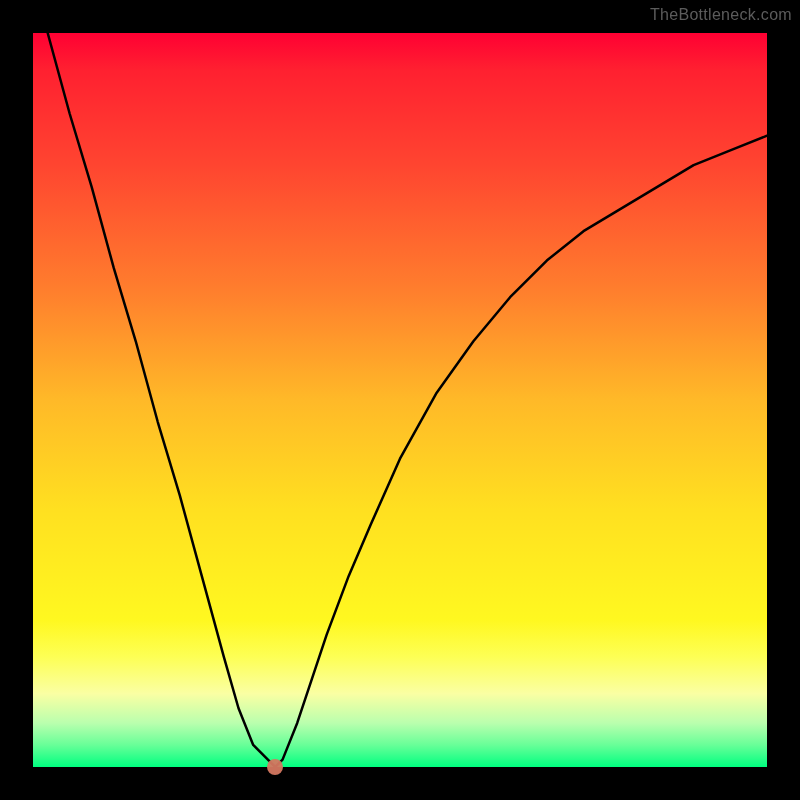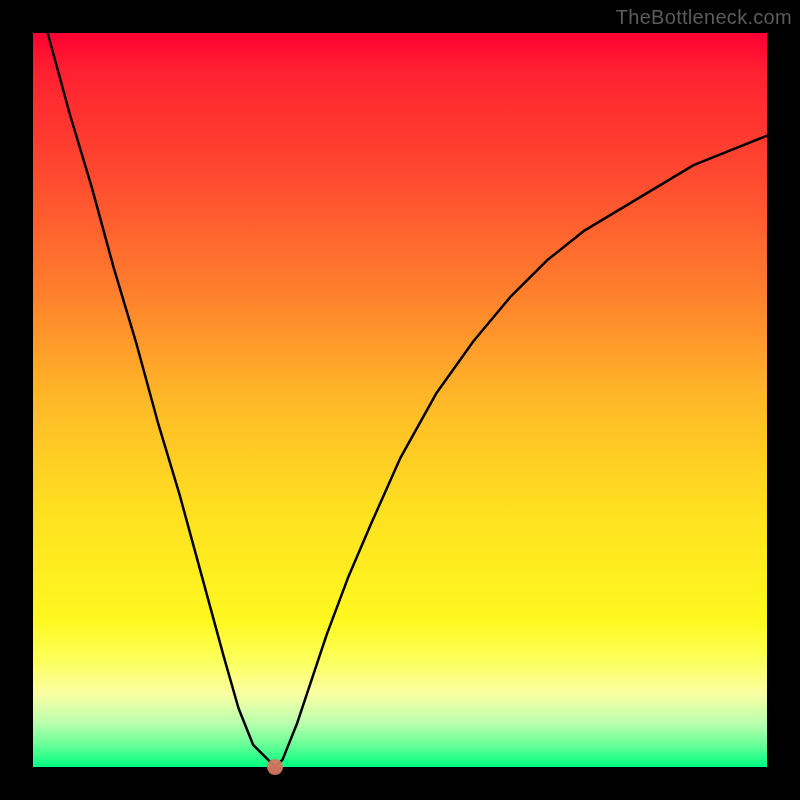--- a/index.html
+++ b/index.html
@@ -30,21 +30,21 @@
       #68ff98 97%,
       #00ff80 100%
     );
   }
   .watermark {
     position: absolute;
     top: 6px;
     right: 8px;
     color: #5c5c5c;
     font-family: Arial, Helvetica, sans-serif;
-    font-size: 20px;
+    font-size: 16px;
     font-weight: 400;
     letter-spacing: 0.3px;
   }
   .curve-svg {
     position: absolute;
     left: 33px;
     top: 33px;
     width: 734px;
     height: 734px;
   }

